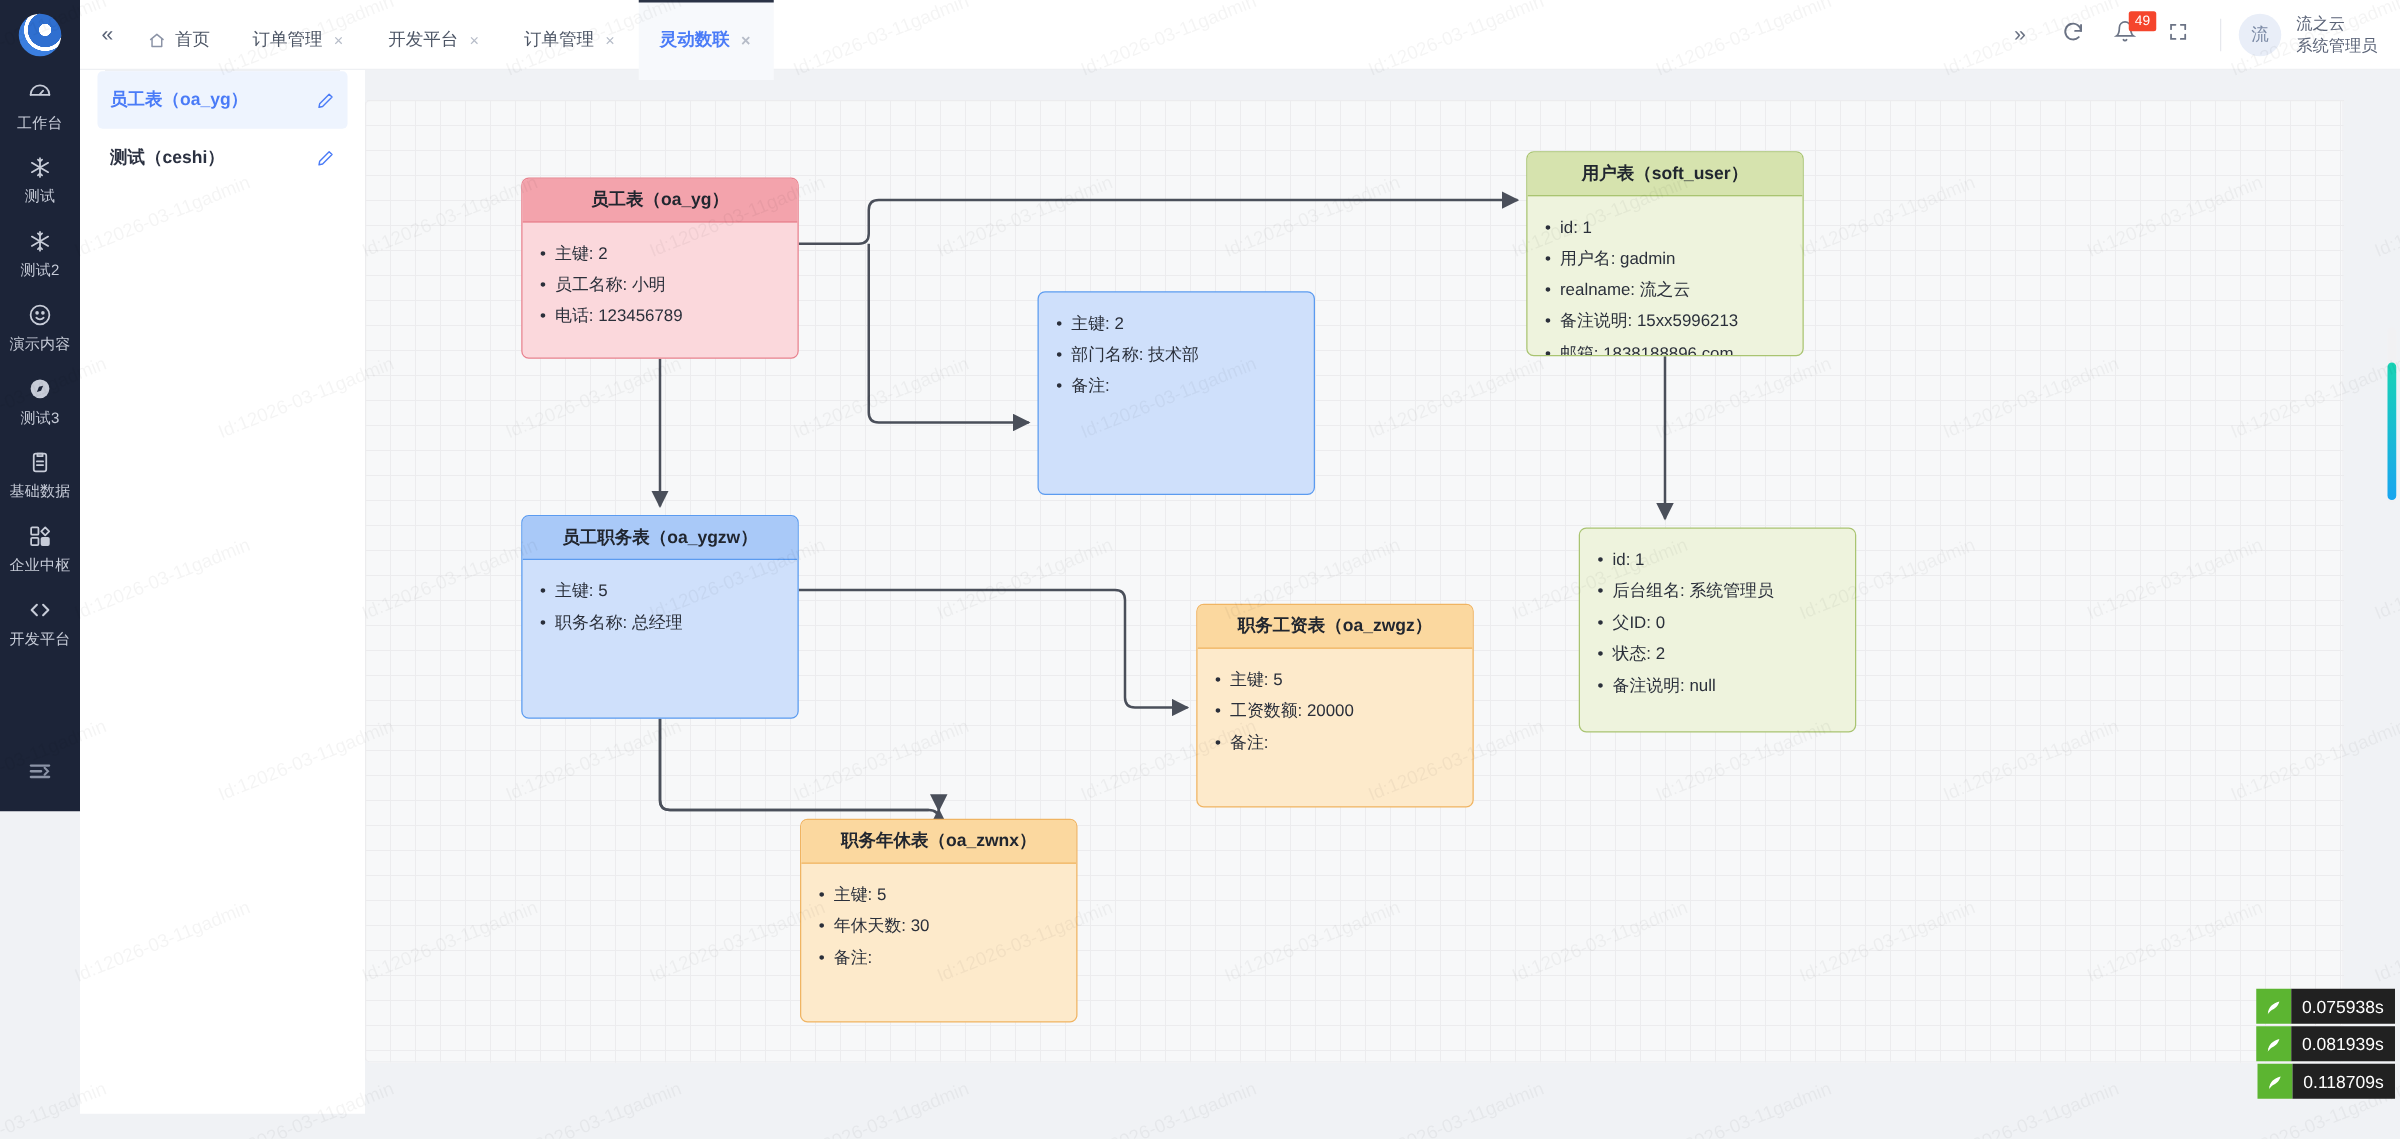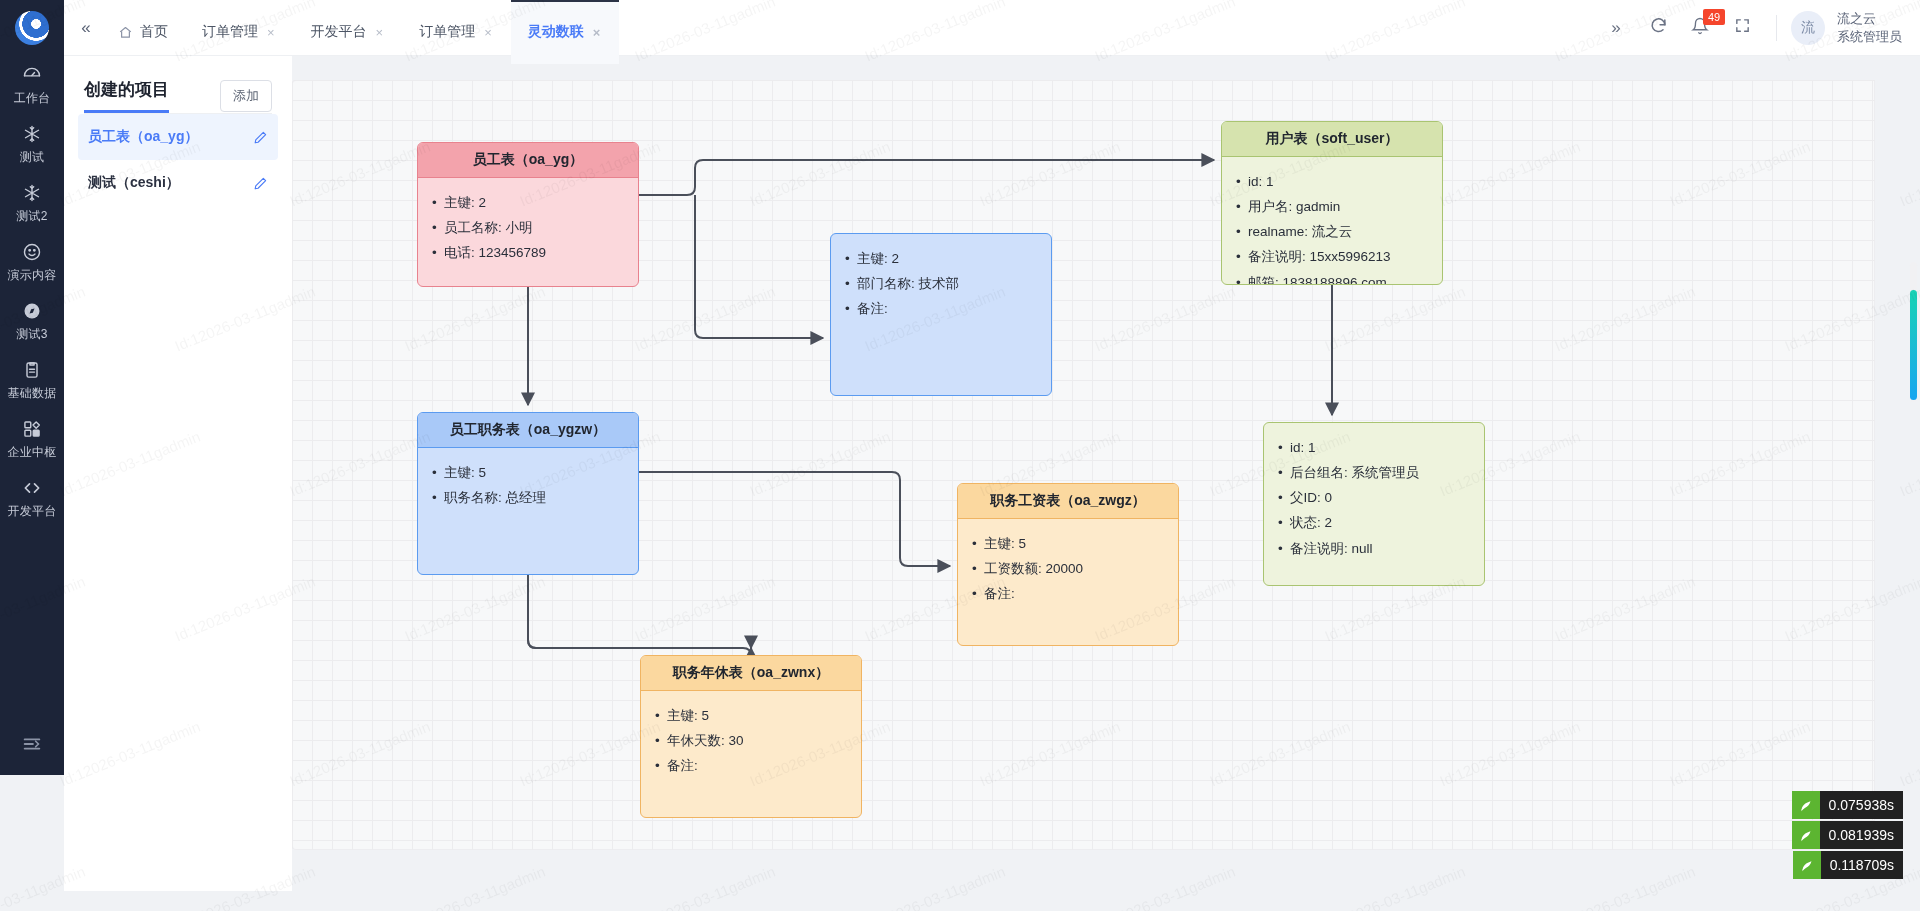--- a/index.html
+++ b/index.html
@@ -6,21 +6,21 @@
   html, body {
     width: 1920px; height: 911px;
     font-family: "Liberation Sans", sans-serif;
     overflow: hidden; background: #f0f2f5;
   }
 
   #app { position: relative; width: 1920px; height: 911px; }
 
   
   #rail {
-    position: absolute; left: 0; top: 0; width: 64px; height: 775px;
+    position: absolute; left: 0; top: 0; width: 64px; height: 649px;
     background: #1c2438; display: flex; flex-direction: column; align-items: center;
     z-index: 40;
   }
   #rail-logo {
     width: 64px; height: 56px; display: flex; align-items: center; justify-content: center;
   }
   .logo-spiral {
     width: 34px; height: 34px; border-radius: 50%;
     background: radial-gradient(circle at 62% 38%, #ffffff 0 16%, #2f6fd0 17% 46%, #ffffff 47% 56%, #3b7fe0 57% 100%);
     position: relative;
@@ -173,21 +173,21 @@
     position: absolute; right: 3px; top: 290px; width: 7px; height: 110px;
     border-radius: 4px; background: linear-gradient(180deg,#19d3b5,#18a5f0);
     z-index: 25;
   }
   #vscroll-track {
     position: absolute; right: 3px; top: 262px; width: 7px; height: 140px;
     border-radius: 4px; background: #f1f1f3; z-index: 24;
   }
 
   
-  #perf { position: absolute; right: 17px; bottom: 30px; z-index: 60; margin-top: 32px; }
+  #perf { position: absolute; right: 4px; bottom: 30px; z-index: 60; margin-top: 32px; }
   .perf-row { display: flex; align-items: center; justify-content: flex-end; margin-bottom: 2px; }
   .perf-logo {
     width: 28px; height: 28px; background: #5cb531; display: flex; align-items: center;
     justify-content: center; flex: 0 0 auto;
   }
   .perf-val {
     background: #212121; color: #ffffff; font-size: 14px; padding: 5px 9px 6px;
     height: 28px; display: flex; align-items: center; font-family: "Liberation Sans", sans-serif;
   }
 
@@ -361,24 +361,20 @@
       <div id="user-divider"></div>
       <div id="avatar">流</div>
       <div id="user-meta">
         <div>流之云</div>
         <div>系统管理员</div>
       </div>
     </div>
   </div>
 
   <div id="panel">
-    <div id="panel-head">
-      <div id="panel-title">创建的项目</div>
-      <button id="add-btn">添加</button>
-    </div>
     <div id="panel-rule"></div>
     <div id="proj-list">
         <div class="proj-item active">
           <span class="proj-name">员工表（oa_yg）</span>
           <span class="proj-edit">
             <svg width="15" height="15" viewBox="0 0 24 24" fill="none" stroke="currentColor" stroke-width="1.8" stroke-linecap="round" stroke-linejoin="round">
               <path d="M16.5 3.8l3.7 3.7L8.1 19.6l-4.6.9.9-4.6z"></path>
             </svg>
           </span>
         </div>

